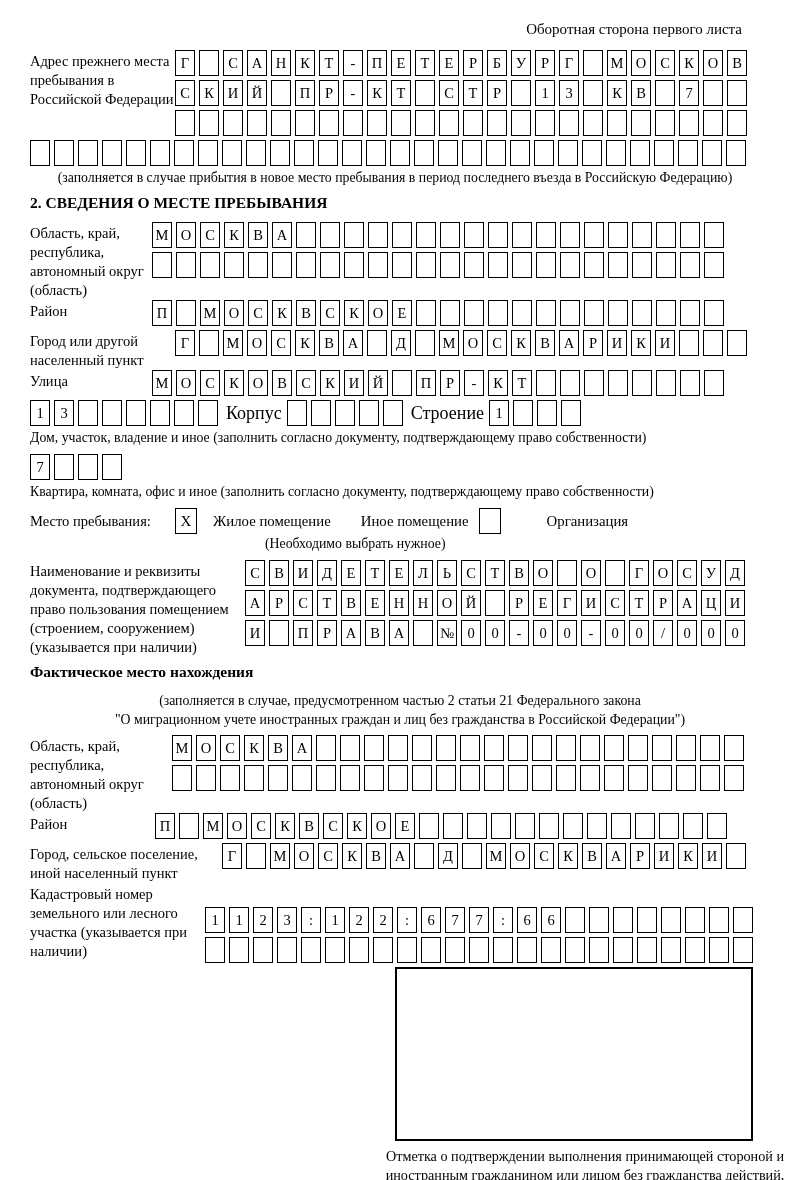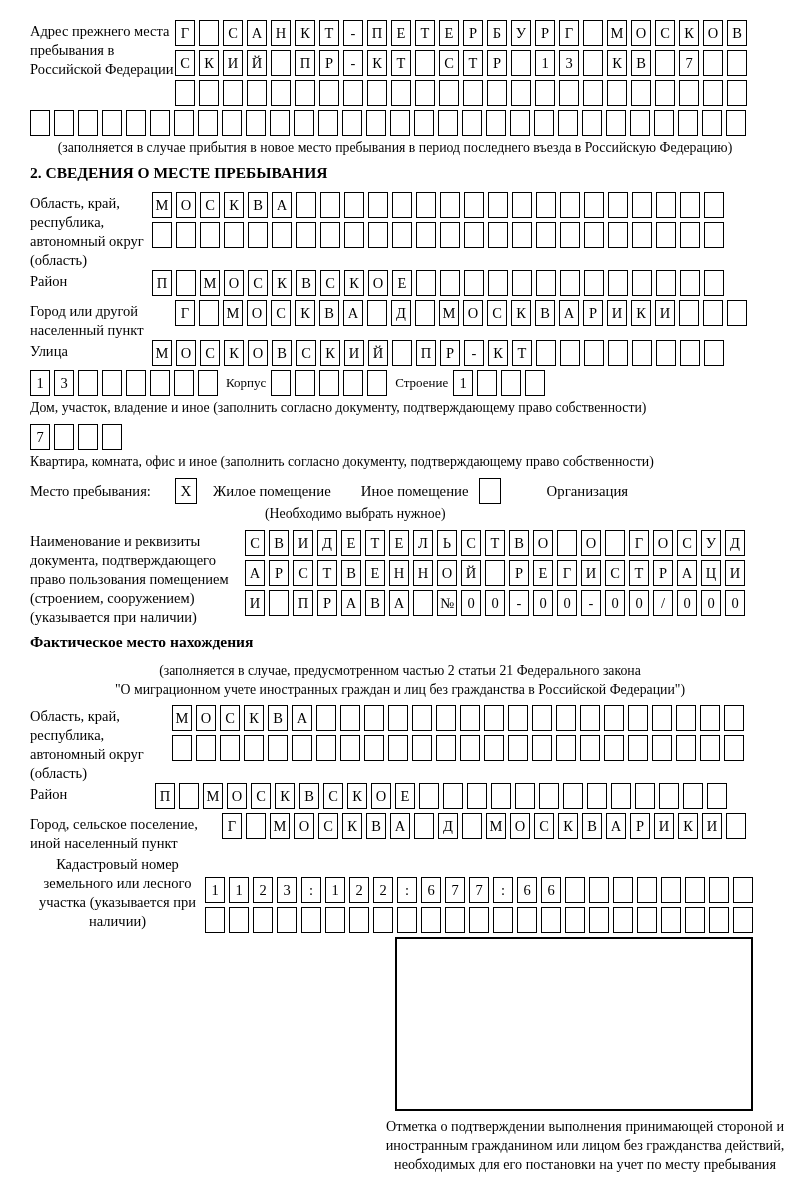--- a/index.html
+++ b/index.html
@@ -10,41 +10,41 @@
     color:#000;background:#fff;
   }
   .header-note{text-align:right;padding-right:28px;font-size:15px;line-height:18px;margin-bottom:12px;}
   .field-row{display:flex;align-items:flex-start;}
   .flabel{font-size:14.5px;line-height:19px;flex:0 0 auto;padding-top:2px;}
   .lw145{width:145px;}
   .lw122{width:122px;}
   .lw142{width:142px;}
   .lw125{width:125px;}
   .lw192{width:192px;}
-  .lw175{width:175px;text-align:center;}
+  .lw175{width:175px;}
   .lw215{width:215px;}
   .rows{display:flex;flex-direction:column;}
   .cells{display:flex;margin-bottom:4px;}
   .cell{
     box-sizing:border-box;width:20px;height:26px;margin-right:4px;
     border:1.5px solid #000;display:inline-flex;align-items:center;justify-content:center;
     font-size:14.5px;line-height:24px;flex:0 0 auto;background:#fff;
   }
   .note{font-size:13.8px;line-height:16px;margin:2px 0 8px 0;}
   .note.center{text-align:center;margin-left:-10px;}
   .sec-title{font-size:15.5px;font-weight:bold;text-align:left;line-height:18px;margin:6px 0 10px 0;}
   .inline-row{display:flex;align-items:center;margin-bottom:4px;}
   .wide-box{
     box-sizing:border-box;height:26px;border:1.5px solid #000;
     display:flex;align-items:center;justify-content:center;
     font-size:14.5px;margin-right:4px;flex:0 0 auto;background:#fff;
   }
   .w170{width:170px;}
   .w200{width:200px;}
-  .mid-label{font-size:13px;margin:0 5px 0 4px;flex:0 0 auto;}
+  .mid-label{font-size:18px;margin:0 5px 0 4px;flex:0 0 auto;}
   .cb{
     box-sizing:border-box;width:22px;height:26px;border:1.5px solid #000;
     display:inline-flex;align-items:center;justify-content:center;
     font-size:15px;flex:0 0 auto;background:#fff;
   }
   .stay-row{display:flex;align-items:center;margin:4px 0 2px 0;}
   .stay-row .opt-label{font-size:14.8px;margin-left:16px;}
   .opt{display:flex;align-items:center;margin-right:30px;}
   .stay-note{font-size:13.8px;line-height:16px;margin:2px 0 8px 235px;}
   .doc-block{margin-bottom:4px;}
@@ -56,20 +56,21 @@
   .stamp-caption{
     margin:6px 0 0 345px;width:420px;text-align:center;
     font-size:14.2px;line-height:19px;
   }
 </style>
 </head>
 <body>
 
 <div class="page">
 
+  <div class="header-note">Оборотная сторона первого листа</div>
 
   <div class="field-row">
     <div class="flabel lw145">Адрес прежнего места пребывания в Российской Федерации</div>
     <div class="rows">
       <div class="cells">
           <span class="cell">Г</span>
           <span class="cell"></span>
           <span class="cell">С</span>
           <span class="cell">А</span>
           <span class="cell">Н</span>

